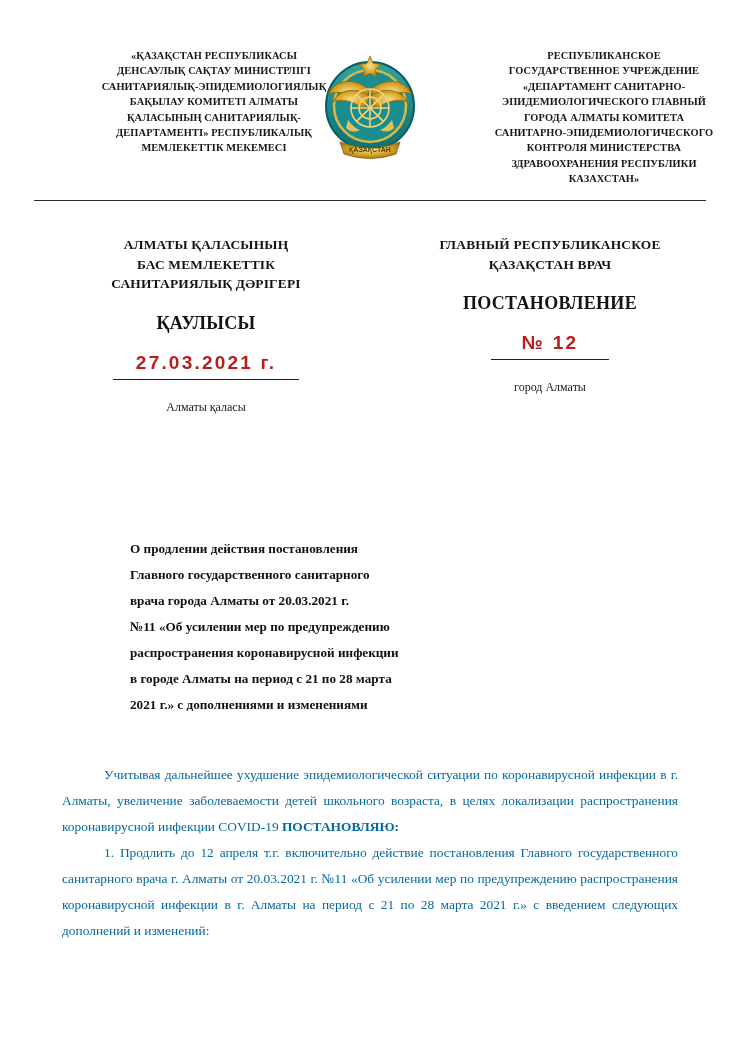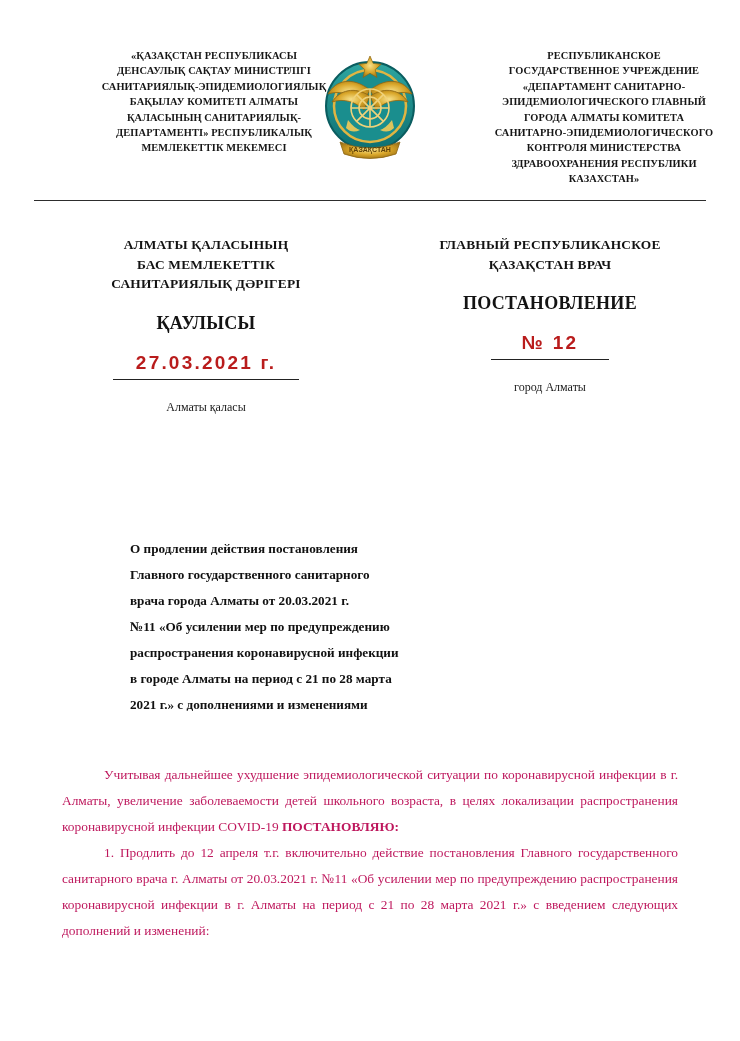--- a/index.html
+++ b/index.html
@@ -134,21 +134,21 @@
   
   .body {
     position: absolute;
     left: 62px;
     top: 762px;
     width: 616px;
     font-family: "Liberation Serif", serif;
     font-size: 13.4px;
     line-height: 26px;
     text-align: justify;
-    color: #be185d;
+    color: #0369a1;
   }
   .body p {
     margin: 0;
     text-indent: 42px;
   }
   .body p + p { margin-top: 0; }
   .body b { font-weight: bold; }
 </style>
 </head>
 <body>

